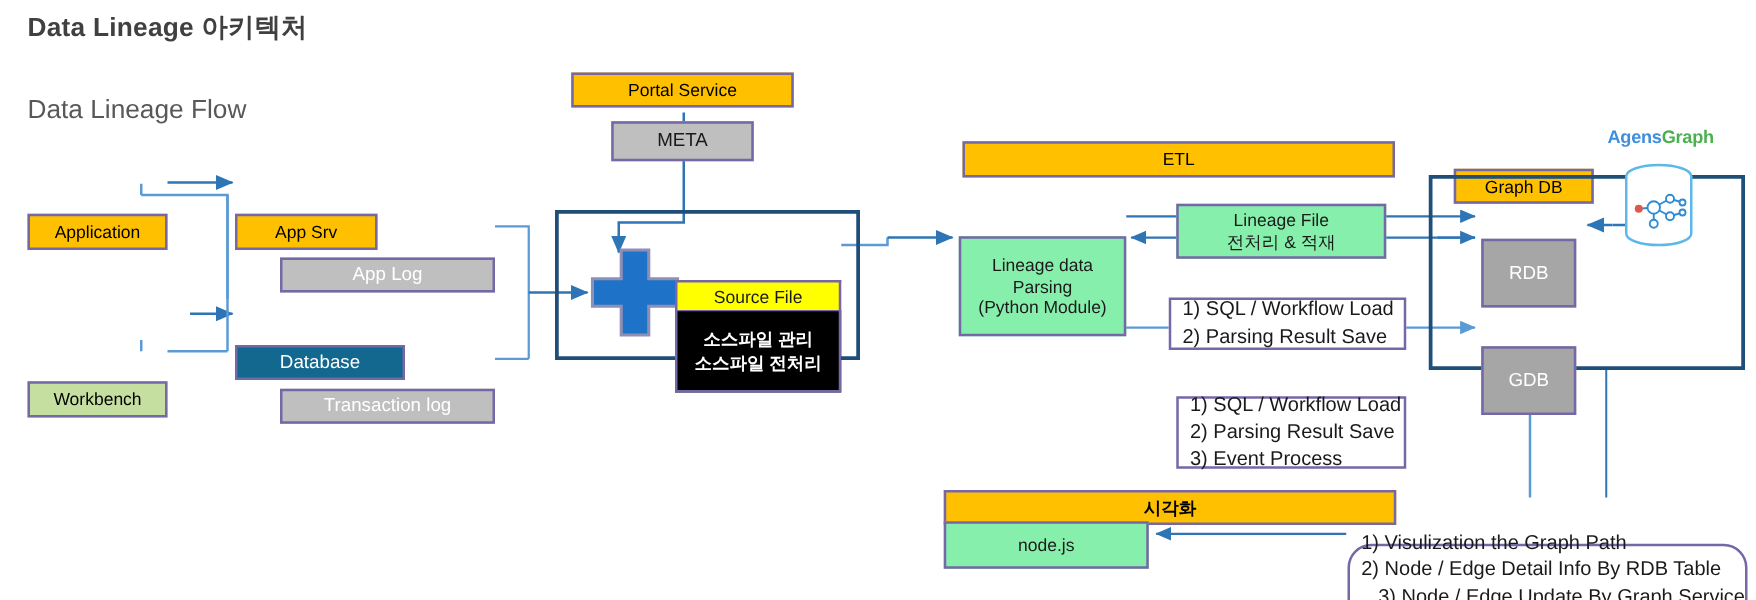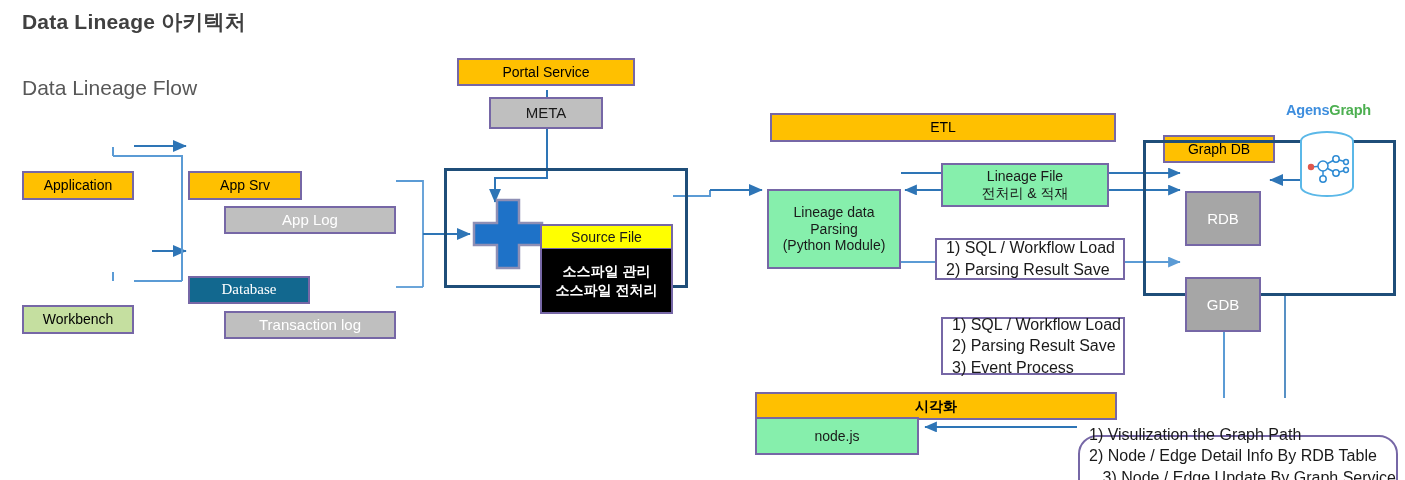--- a/index.html
+++ b/index.html
@@ -138,21 +138,21 @@
   </div>
 
   <div class="abs box b-orange" style="left:188px;top:132px;width:114px;height:29px;">
     <span>App Srv</span>
   </div>
 
   <div class="abs box b-grey" style="left:224px;top:167px;width:172px;height:28px;">
     <span>App Log</span>
   </div>
 
-  <div class="abs box b-teal" style="left:188px;top:237px;width:122px;height:28px;font-weight:normal;font-family:Liberation Serif, serif;">
+  <div class="abs box b-teal" style="left:188px;top:237px;width:136px;height:28px;font-weight:normal;">
     <span>Database</span>
   </div>
 
   <div class="abs box b-grey" style="left:224px;top:272px;width:172px;height:28px;">
     <span>Transaction log</span>
   </div>
 
   <div class="abs box b-orange" style="left:457px;top:19px;width:178px;height:28px;">
     <span>Portal Service</span>
   </div>

